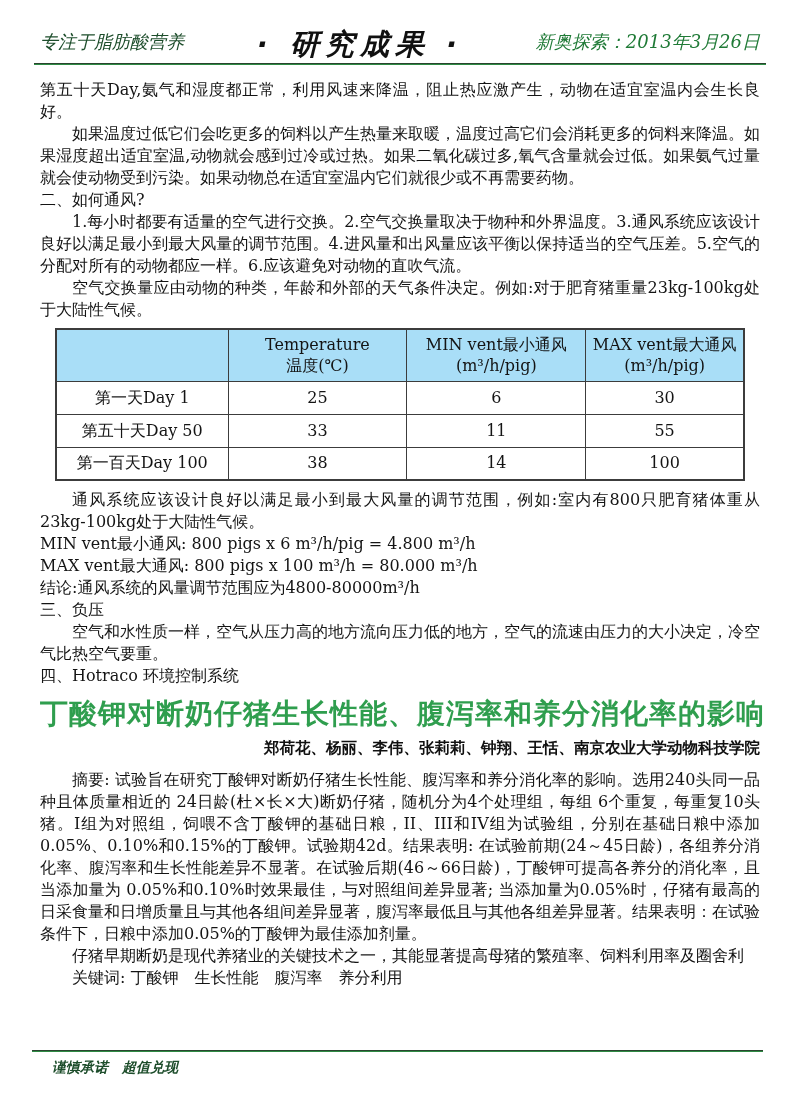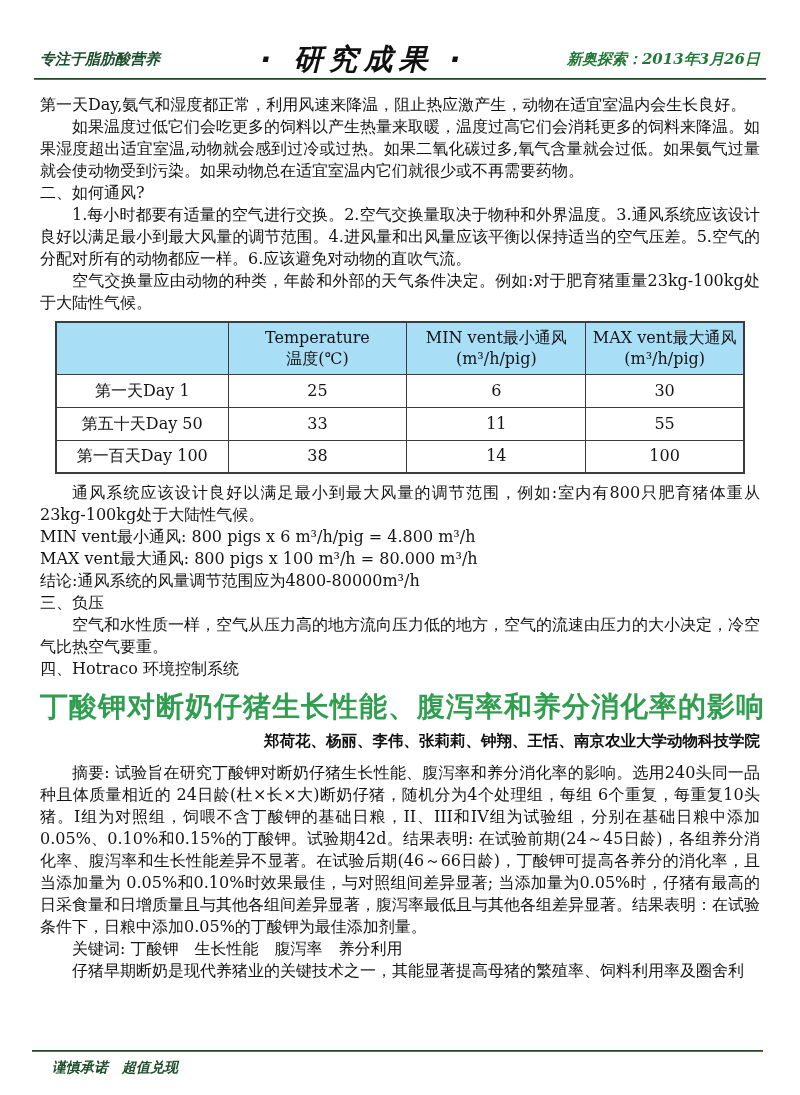--- a/index.html
+++ b/index.html
@@ -17,26 +17,26 @@
   
   .header {
     display: flex;
     justify-content: space-between;
     align-items: flex-end;
     padding: 30px 40px 4px 40px;
   }
   .header-script {
     font-family: "DejaVu Serif", serif;
     font-style: italic;
-    font-weight: 700;
-    font-size: 15px;
+    font-weight: 400;
+    font-size: 18px;
     padding-bottom: 5px;
   }
   .header-left  { color: #1d4d2b; }
-  .header-right { color: #1f7a36; margin-top: 20px; }
+  .header-right { color: #1f7a36; }
   .header-center {
     font-family: "DejaVu Sans", "Liberation Sans", sans-serif;
     font-style: italic;
     font-weight: 700;
     font-size: 29px;
     letter-spacing: 6px;
     color: #111;
     line-height: 1;
   }
   .rule {
@@ -125,21 +125,21 @@
 
   <div class="header">
     <span class="header-script header-left">专注于脂肪酸营养</span>
     <span class="header-center">· 研究成果 ·</span>
     <span class="header-script header-right">新奥探索：2013年3月26日</span>
   </div>
   <div class="rule"></div>
 
   <div class="content">
 
-    <p>第一天Day,氨气和湿度都正常，利用风速来降温，阻止热应激产生，动物在适宜室温内会生长良好。</p>
+    <p>第五十天Day,氨气和湿度都正常，利用风速来降温，阻止热应激产生，动物在适宜室温内会生长良好。</p>
     <p class="indent">如果温度过低它们会吃更多的饲料以产生热量来取暖，温度过高它们会消耗更多的饲料来降温。如果湿度超出适宜室温,动物就会感到过冷或过热。如果二氧化碳过多,氧气含量就会过低。如果氨气过量就会使动物受到污染。如果动物总在适宜室温内它们就很少或不再需要药物。</p>
     <p class="section-heading">二、如何通风?</p>
     <p class="indent">1.每小时都要有适量的空气进行交换。2.空气交换量取决于物种和外界温度。3.通风系统应该设计良好以满足最小到最大风量的调节范围。4.进风量和出风量应该平衡以保持适当的空气压差。5.空气的分配对所有的动物都应一样。6.应该避免对动物的直吹气流。</p>
     <p class="indent">空气交换量应由动物的种类，年龄和外部的天气条件决定。例如:对于肥育猪重量23kg-100kg处于大陆性气候。</p>
 
     <table class="vent">
       <colgroup>
         <col class="c-day">
           <col class="c-temp">
           <col class="c-min">
@@ -189,22 +189,22 @@
     <p>MAX vent最大通风: 800 pigs x 100 m³/h = 80.000 m³/h</p>
     <p>结论:通风系统的风量调节范围应为4800-80000m³/h</p>
     <p class="section-heading">三、负压</p>
     <p class="indent">空气和水性质一样，空气从压力高的地方流向压力低的地方，空气的流速由压力的大小决定，冷空气比热空气要重。</p>
     <p class="section-heading">四、Hotraco 环境控制系统</p>
 
     <div class="article-title" style="color:#2f9e4e">丁酸钾对断奶仔猪生长性能、腹泻率和养分消化率的影响</div>
     <div class="article-authors">郑荷花、杨丽、李伟、张莉莉、钟翔、王恬、南京农业大学动物科技学院</div>
 
     <p class="indent">摘要: 试验旨在研究丁酸钾对断奶仔猪生长性能、腹泻率和养分消化率的影响。选用240头同一品种且体质量相近的 24日龄(杜×长×大)断奶仔猪，随机分为4个处理组，每组 6个重复，每重复10头猪。I组为对照组，饲喂不含丁酸钾的基础日粮，II、III和IV组为试验组，分别在基础日粮中添加0.05%、0.10%和0.15%的丁酸钾。试验期42d。结果表明: 在试验前期(24～45日龄)，各组养分消化率、腹泻率和生长性能差异不显著。在试验后期(46～66日龄)，丁酸钾可提高各养分的消化率，且当添加量为 0.05%和0.10%时效果最佳，与对照组间差异显著; 当添加量为0.05%时，仔猪有最高的日采食量和日增质量且与其他各组间差异显著，腹泻率最低且与其他各组差异显著。结果表明：在试验条件下，日粮中添加0.05%的丁酸钾为最佳添加剂量。</p>
+    <p class="indent">仔猪早期断奶是现代养猪业的关键技术之一，其能显著提高母猪的繁殖率、饲料利用率及圈舍利</p>
     <p class="indent">关键词: 丁酸钾　生长性能　腹泻率　养分利用</p>
-    <p class="indent">仔猪早期断奶是现代养猪业的关键技术之一，其能显著提高母猪的繁殖率、饲料利用率及圈舍利</p>
 
   </div>
 
   <div class="footer">
     <div class="rule"></div>
     <div class="footer-text">谨慎承诺　超值兑现</div>
   </div>
 
 </div>
 

